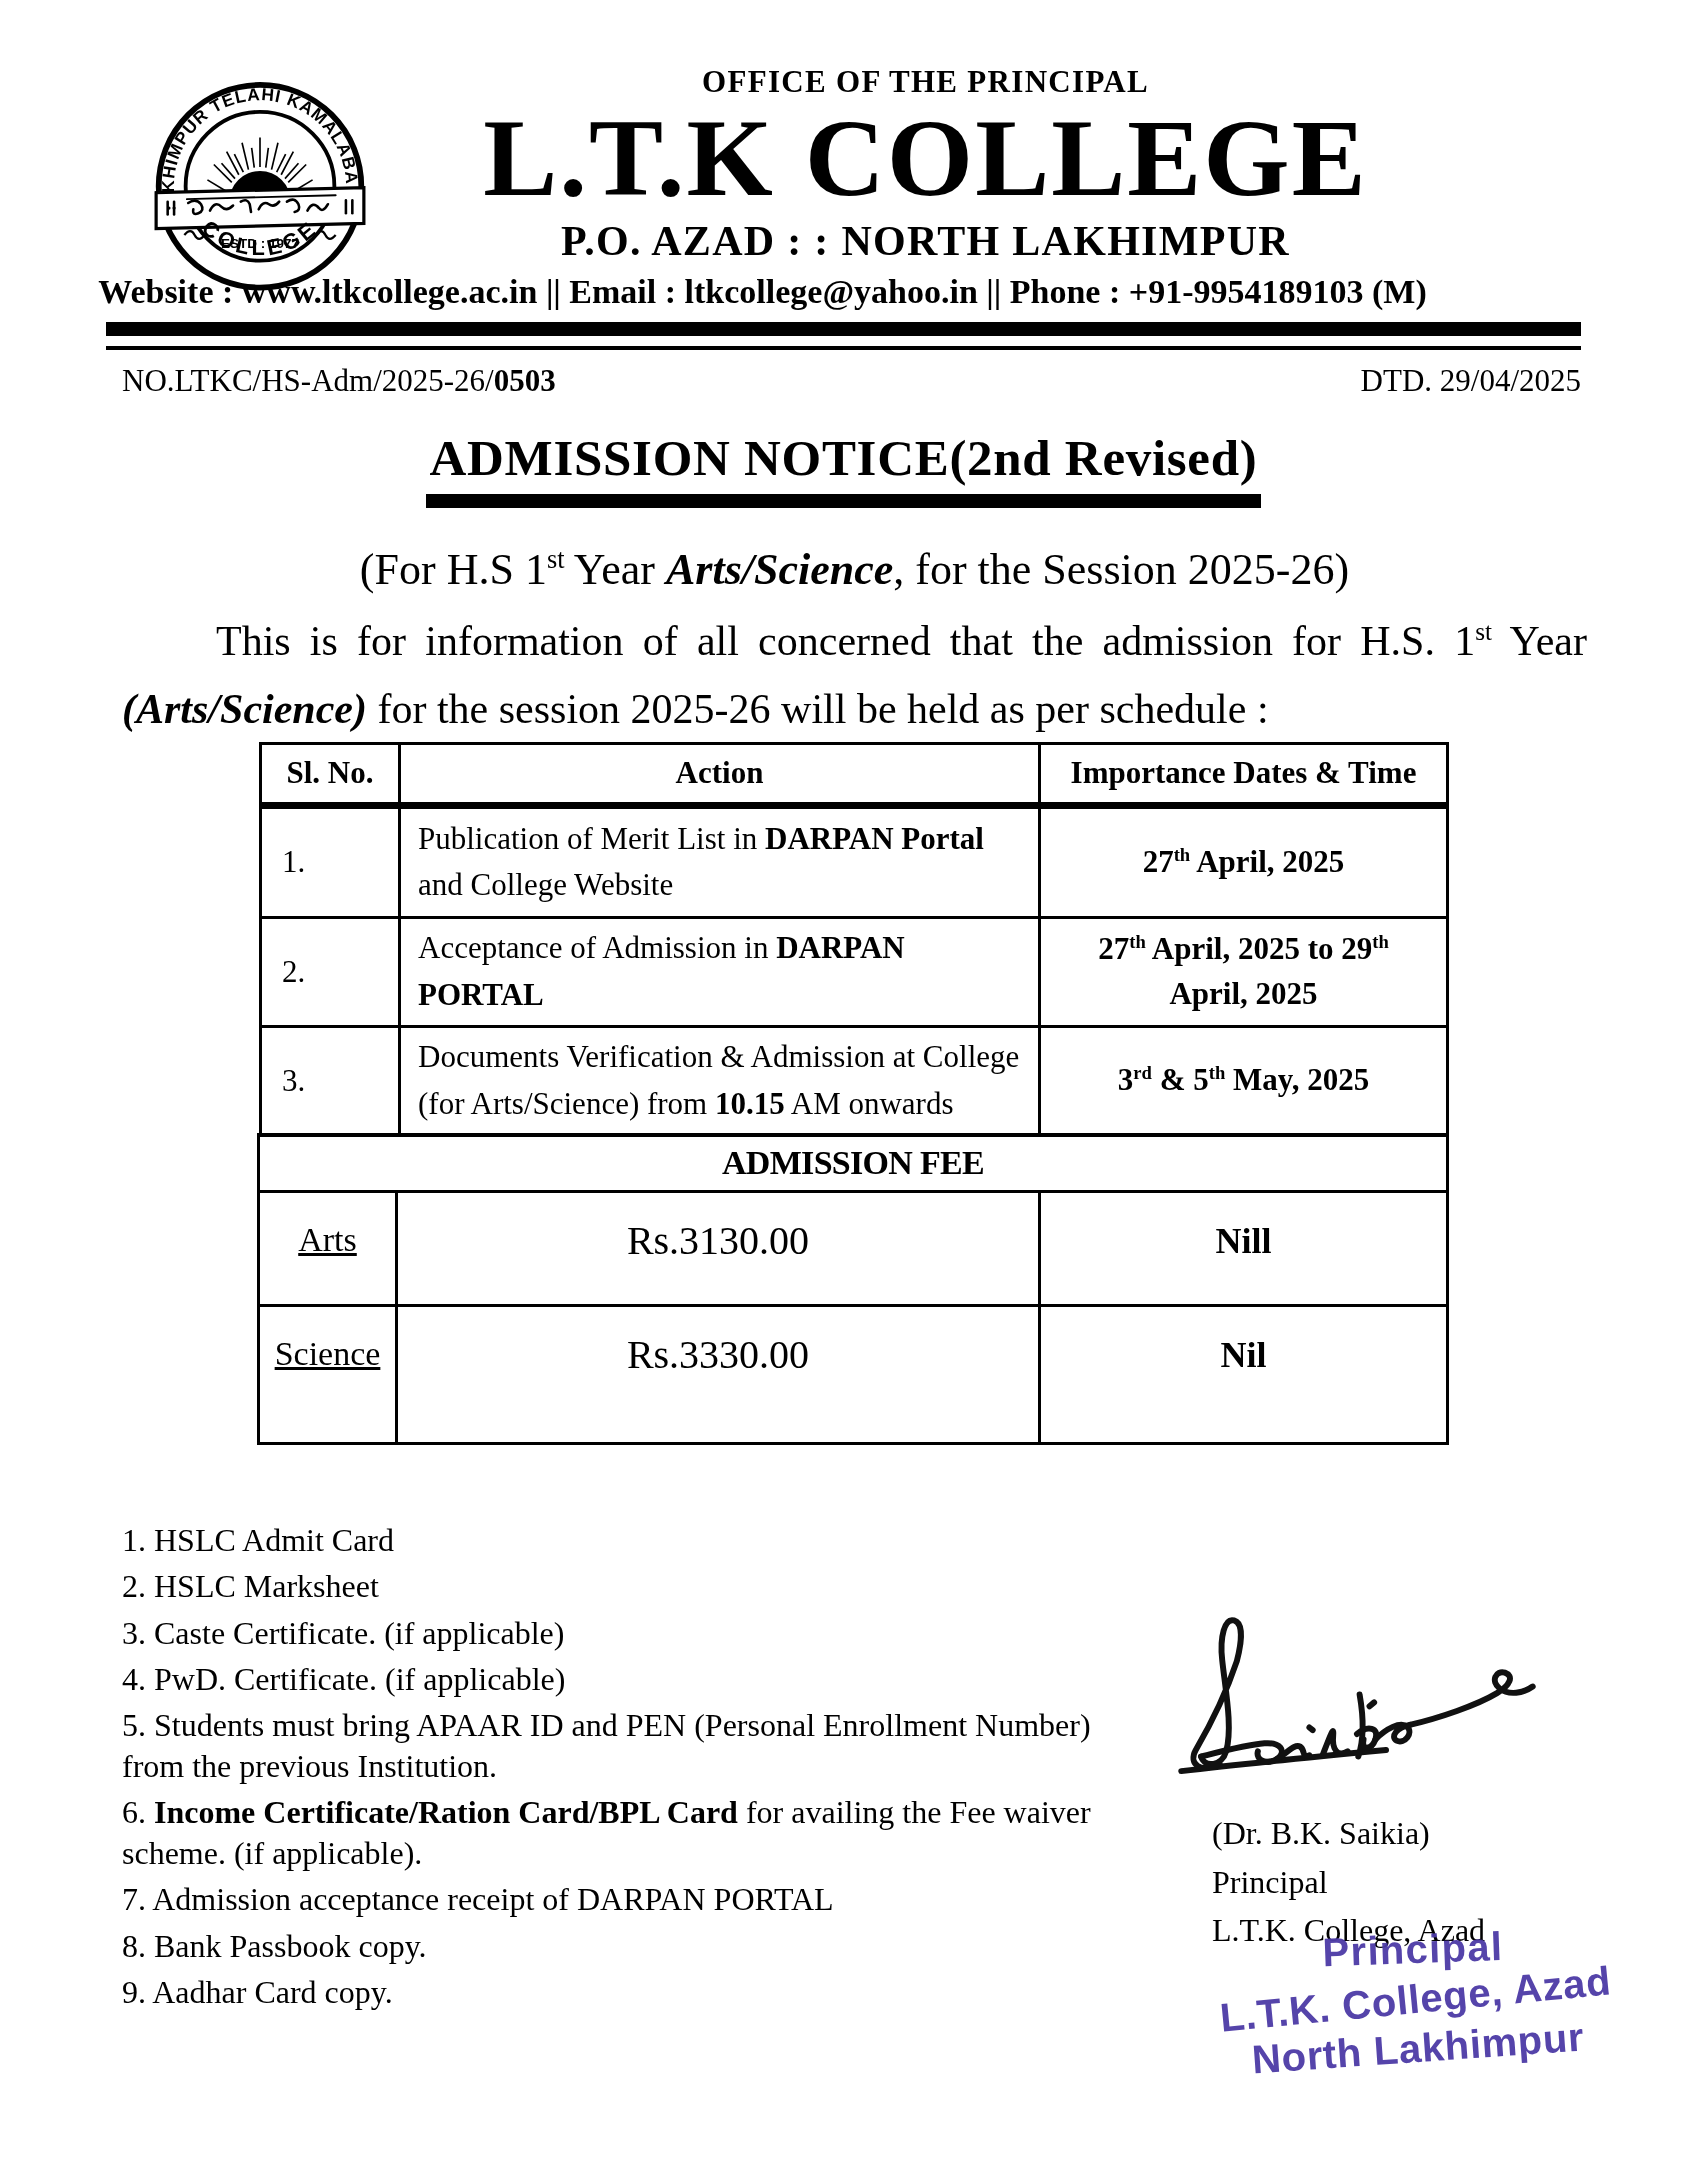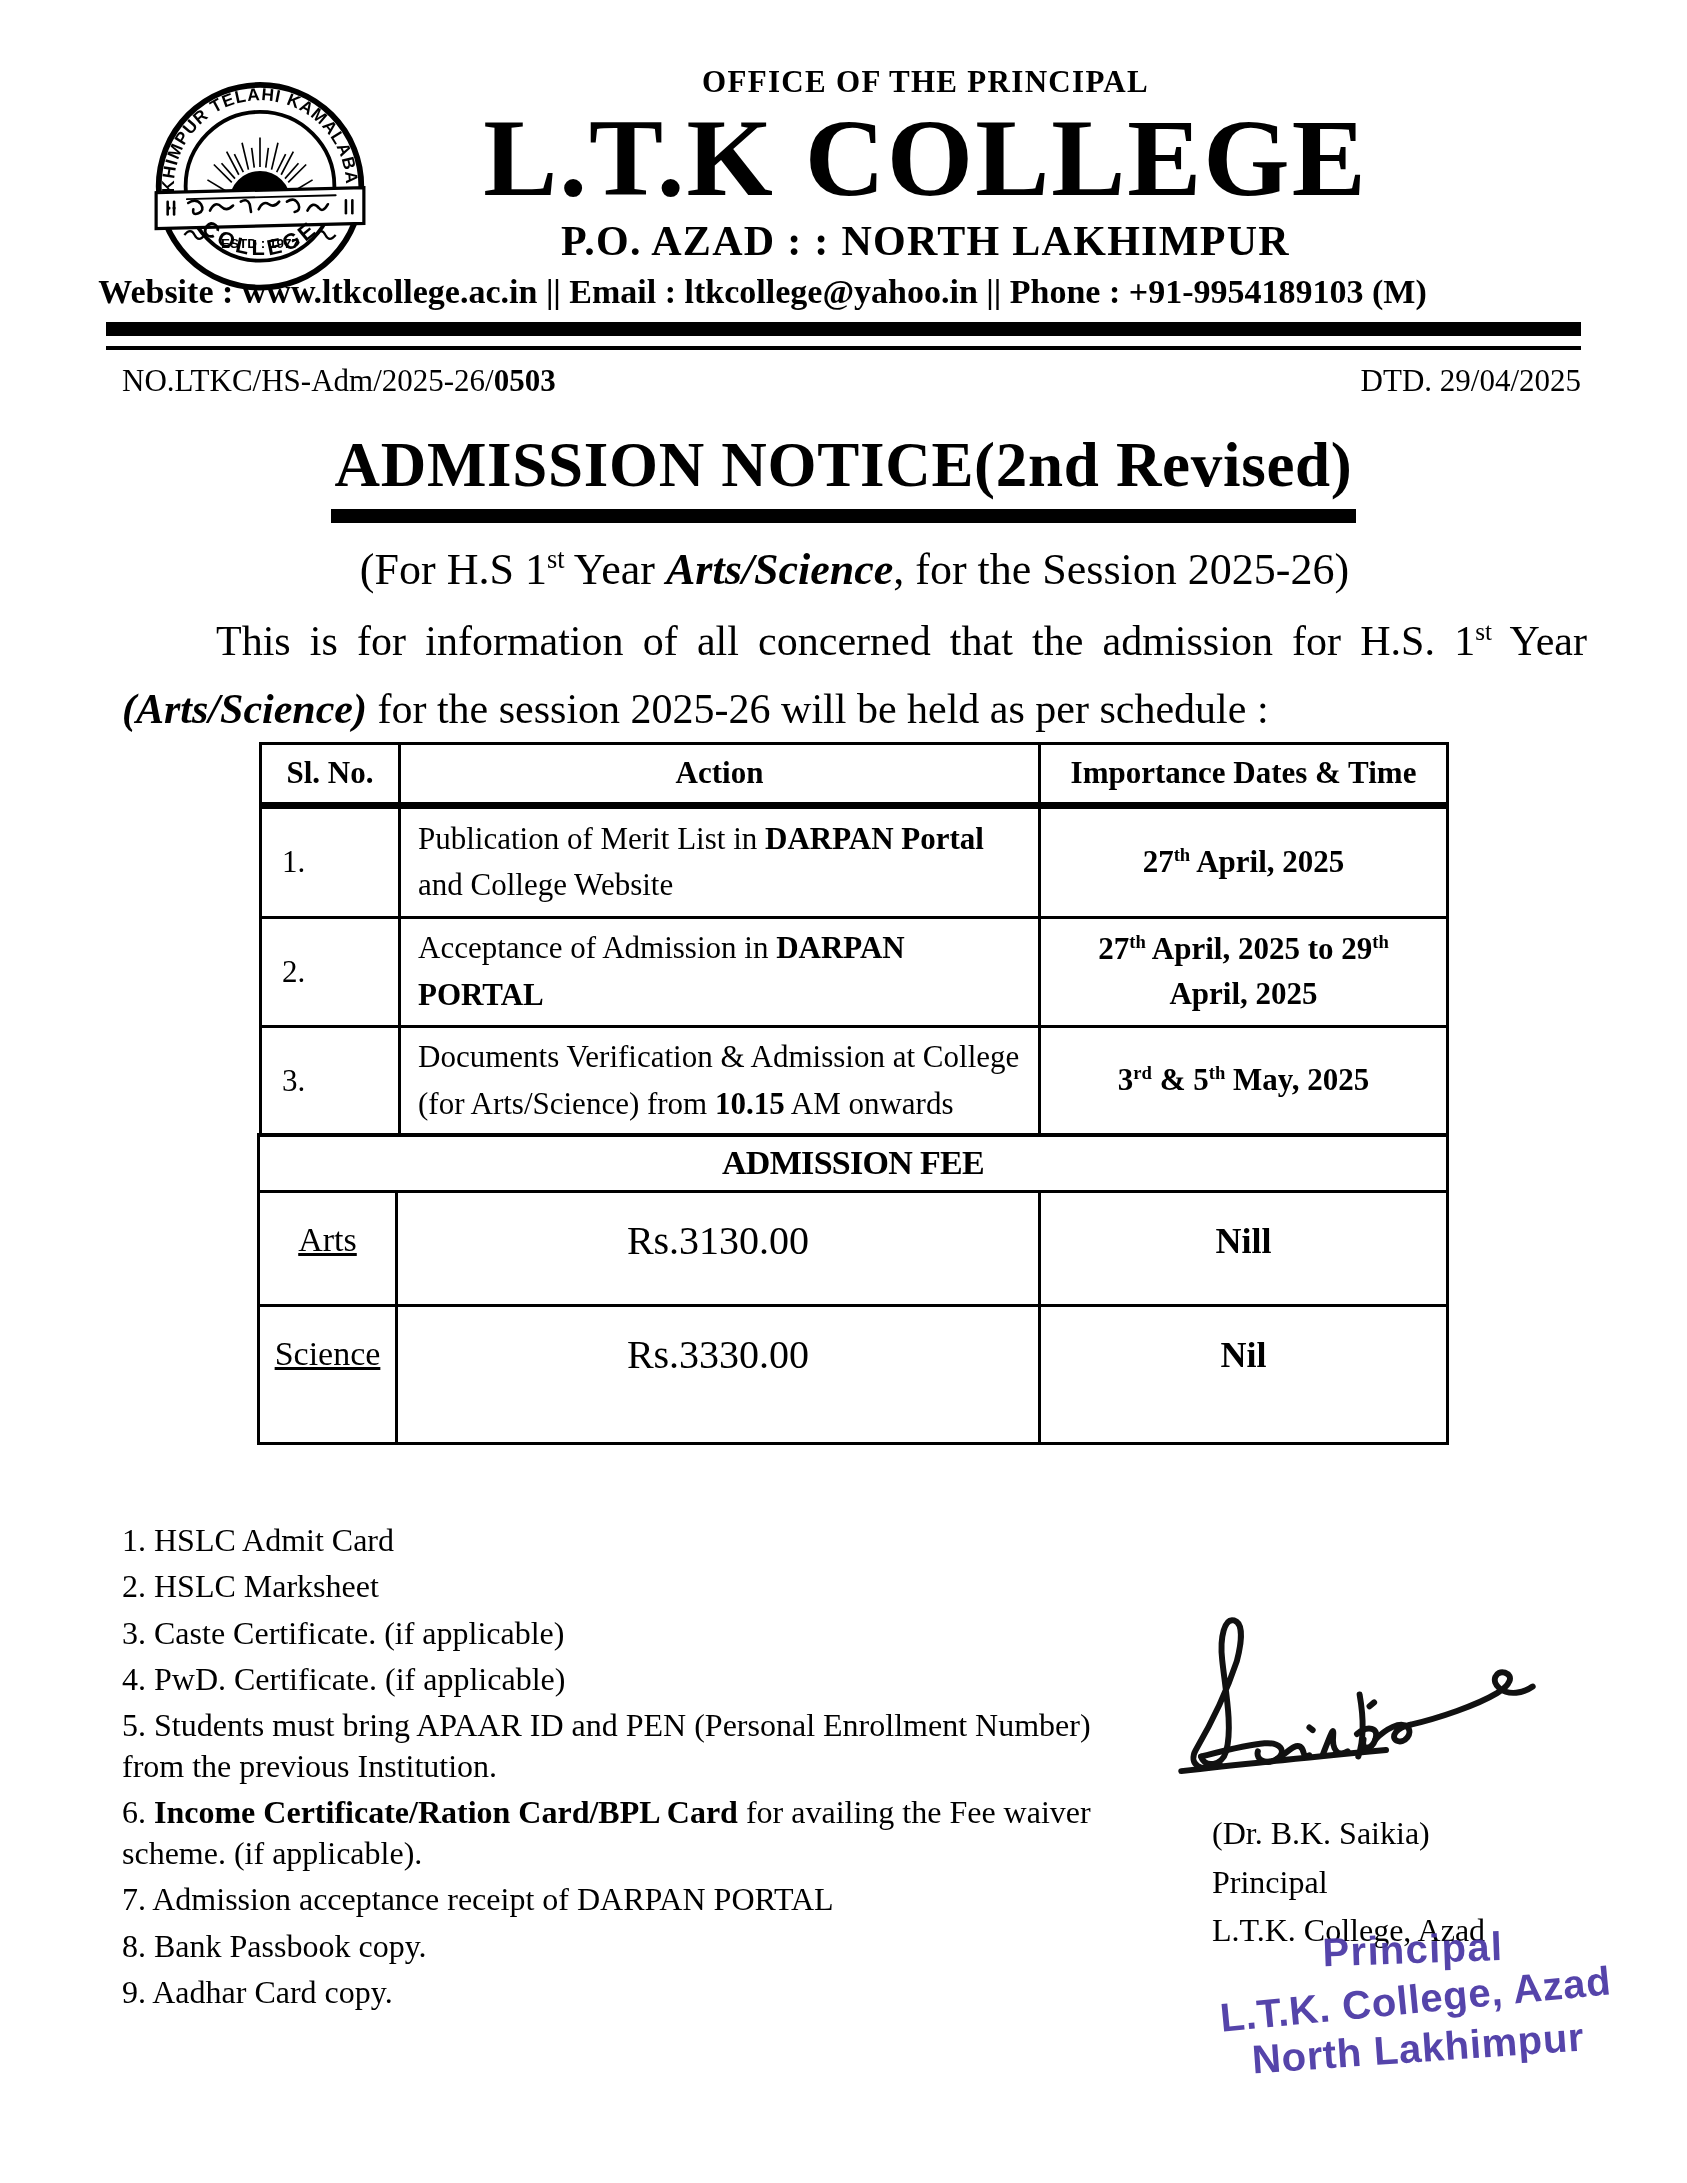--- a/index.html
+++ b/index.html
@@ -25,21 +25,21 @@
     font-size:34px;font-weight:bold;}
   .rule-thick{position:absolute;left:106px;top:322px;width:1475px;height:14px;background:#000;}
   .rule-thin{position:absolute;left:106px;top:346px;width:1475px;height:4px;background:#000;}
 
   
   .ref-line{position:absolute;left:122px;top:363px;width:1459px;
     display:flex;justify-content:space-between;font-size:31px;}
 
   
   .title-wrap{position:absolute;left:0;top:429px;width:1687px;text-align:center;}
-  .title{display:inline-block;font-size:63px;font-weight:bold;
+  .title{display:inline-block;font-size:51px;font-weight:bold;
     border-bottom:14.6px solid #000;padding:0 4px 6.6px 4px;letter-spacing:0.7px;}
   .subtitle{position:absolute;left:0;top:544px;width:1687px;text-align:center;font-size:44px;margin-left:11px;}
   .intro{position:absolute;left:122px;top:607px;width:1465px;font-size:42px;
     line-height:1.62;text-align:justify;text-indent:94px;}
 
   
   table{border-collapse:collapse;table-layout:fixed;}
   .schedule{position:absolute;left:259px;top:742px;width:1187px;font-size:31px;}
   .schedule th,.schedule td{border:3.3px solid #000;padding:6.6px 17px;}
   .schedule thead th{font-weight:bold;text-align:center;border-bottom:7.3px solid #000;

